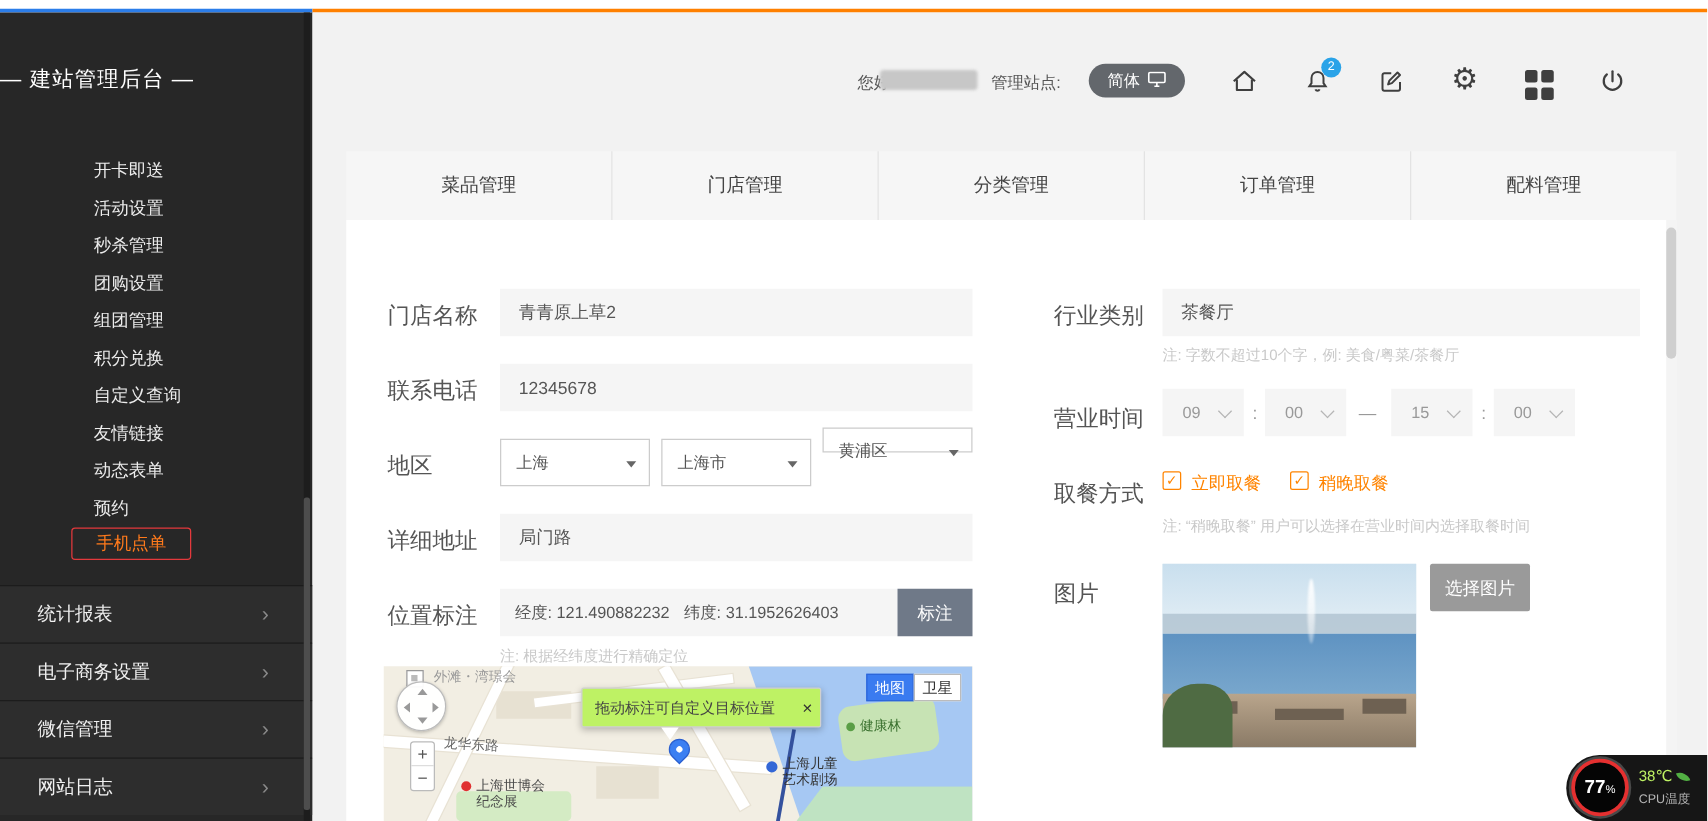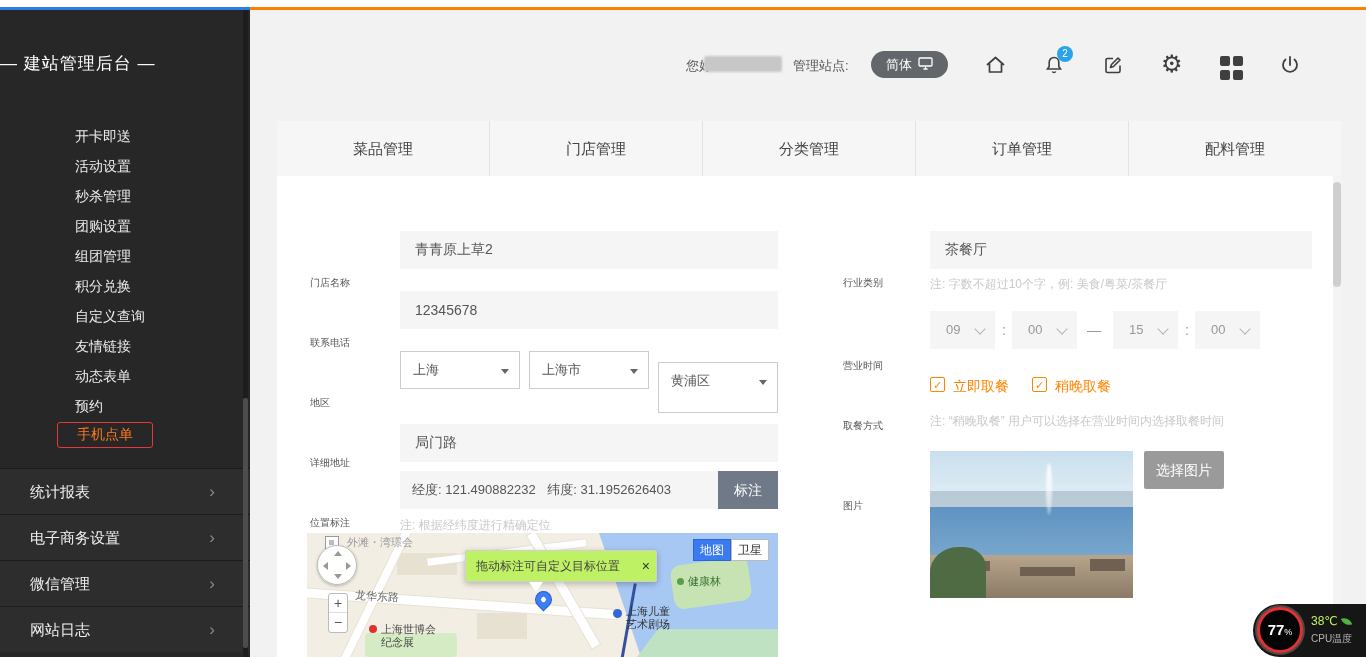--- a/index.html
+++ b/index.html
@@ -38,21 +38,21 @@
   
   .tabs { left:27px; top:111px; width:1064px; height:55px; background:#f6f6f6; display:flex; }
   .tab { flex:1; text-align:center; line-height:55px; font-size:15px; color:#444; border-left:1px solid #e3e3e3; cursor:pointer; }
   .tab:first-child { border-left:none; }
 
   
   .panel { left:27px; top:166px; width:1064px; height:481px; background:#fff; }
   .pn-track { left:1056px; top:0; width:8px; height:481px; background:#f4f4f4; }
   .pn-thumb { left:1056px; top:6px; width:8px; height:105px; background:#cfcfcf; border-radius:4px; }
 
-  .flabel { font-size:10px; color:#555; white-space:nowrap;margin-top:36px; }
+  .flabel { font-size:18px; color:#555; white-space:nowrap; }
   .finput { background:#f5f5f5; border:none; color:#555; font-size:14px; padding-left:15px; font-family:inherit; }
   .note { font-size:12px; color:#c9c9c9; white-space:nowrap; }
   .select { background:#fff; border:1px solid #ccc; font-size:13px; color:#555; line-height:36px; padding-left:12px; cursor:pointer; }
   .caret { position:absolute; right:10px; top:17px; width:0; height:0; border-left:4px solid transparent; border-right:4px solid transparent; border-top:5px solid #666; }
   .tsel { background:#f5f5f5; font-size:13px; color:#999; line-height:38px; padding-left:16px; cursor:pointer; }
   .chev2 { position:absolute; right:11px; top:14px; width:8px; height:8px; border-right:1.5px solid #b5b5b5; border-bottom:1.5px solid #b5b5b5; transform:rotate(45deg); }
   .sep { font-size:14px; color:#999; }
   .loc-field { background:#f5f5f5; font-size:13px; color:#555; line-height:38px; padding-left:12px; white-space:nowrap; overflow:hidden; }
   .mark-btn { background:#6f7988; color:#fff; font-size:14px; text-align:center; line-height:38px; cursor:pointer; }
   .cb { width:15px; height:15px; border:1px solid #ff8400; border-radius:2px; background:#fff; text-align:center; line-height:14px; font-size:11px; color:#ff8400; cursor:pointer; }
@@ -221,27 +221,27 @@
 
       <span class="abs flabel" style="left:33px;top:184px">地区</span>
       <div class="abs select" style="left:123px;top:175px;width:120px;height:38px">
         <span>上海</span>
         <span class="caret"></span>
       </div>
       <div class="abs select" style="left:252px;top:175px;width:120px;height:38px">
         <span>上海市</span>
         <span class="caret"></span>
       </div>
-      <div class="abs select" style="left:381px;top:186px;width:120px;height:51px">
+      <div class="abs select" style="left:381px;top:166px;width:120px;height:20px">
         <span>黄浦区</span>
         <span class="caret"></span>
       </div>
 
       <span class="abs flabel" style="left:33px;top:244px">详细地址</span>
-      <input class="abs finput" style="left: 123px; top: 248px; width: 378px; height: 38px;" value="局门路">
+      <input class="abs finput" style="left: 123px; top: 235px; width: 378px; height: 38px;" value="局门路">
 
       <span class="abs flabel" style="left:33px;top:304px">位置标注</span>
       <div class="abs loc-field" style="left:123px;top:295px;width:318px;height:38px">
         <span>经度:</span>
         <span>121.490882232</span>
         <span style="margin-left:8px">纬度:</span>
         <span>31.1952626403</span>
       </div>
       <div class="abs mark-btn" style="left:441px;top:295px;width:60px;height:38px">标注</div>
       <span class="abs note" style="left:123px;top:341px">注: 根据经纬度进行精确定位</span>

